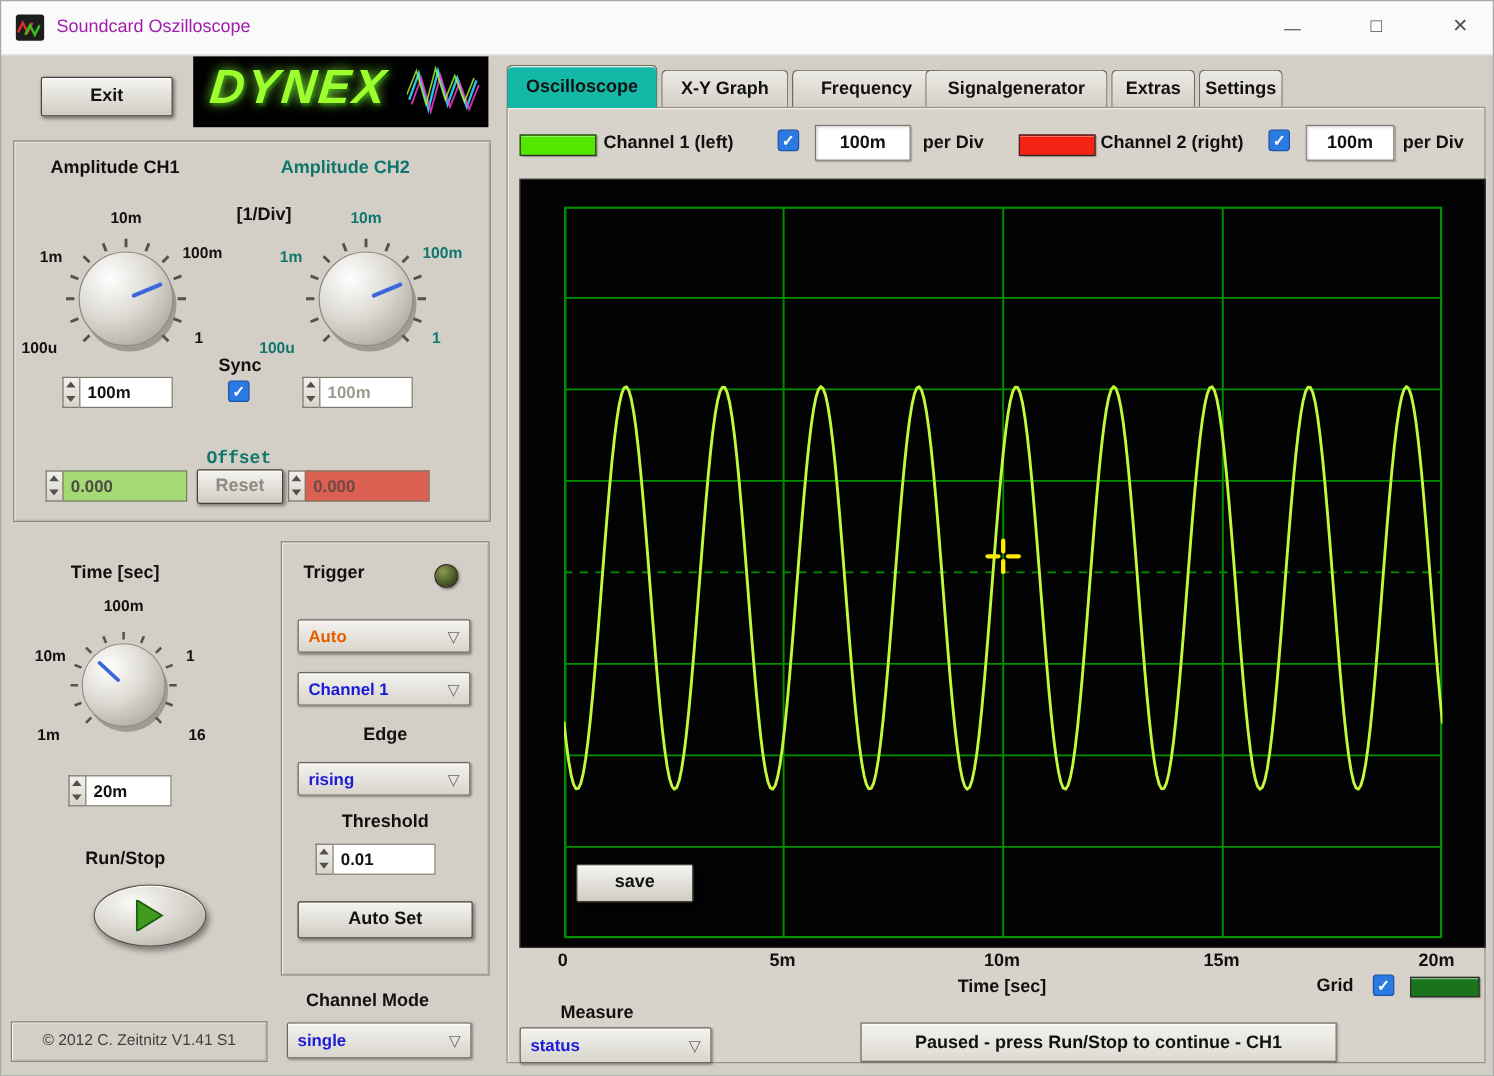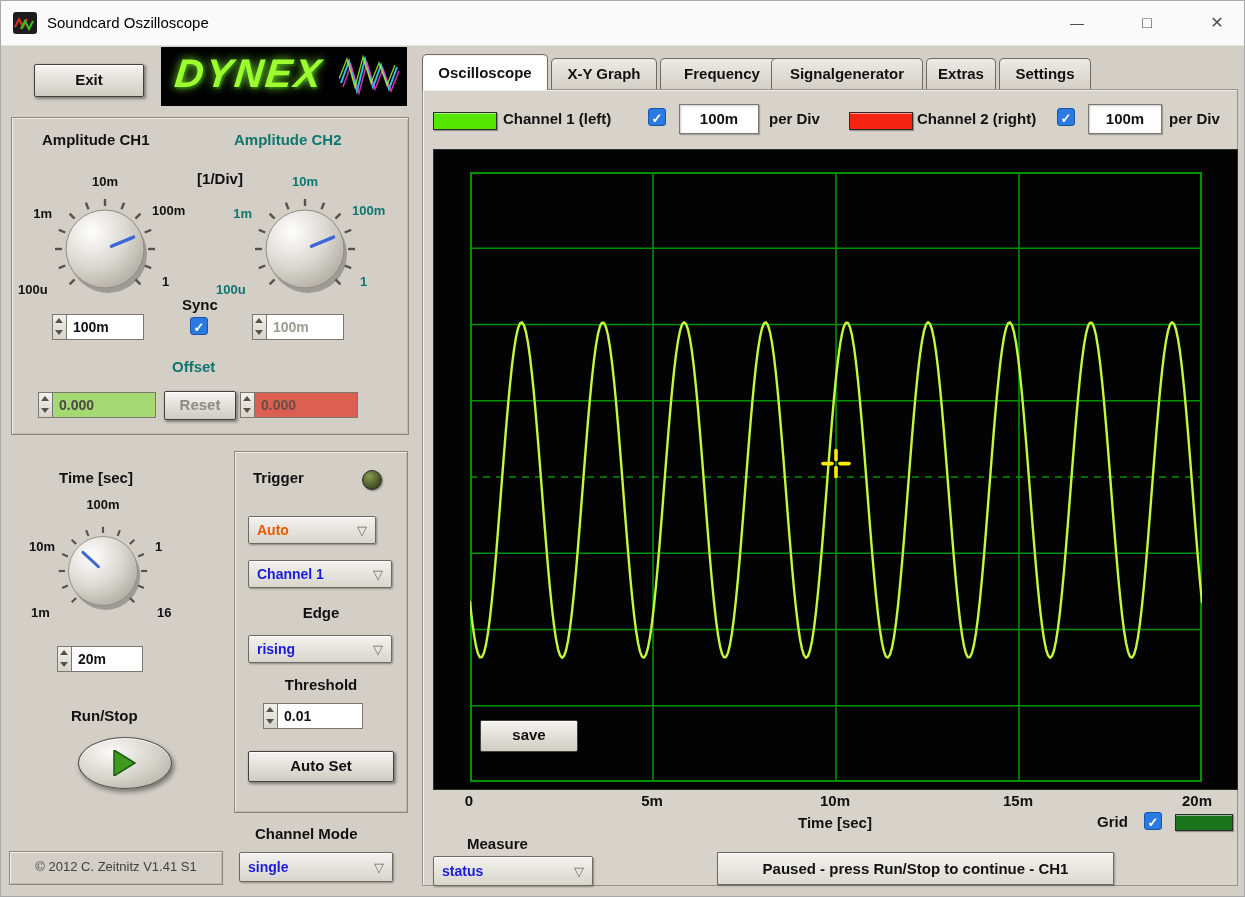--- a/index.html
+++ b/index.html
@@ -3,21 +3,21 @@
 <meta charset="utf-8">
 <style>
   html,body{margin:0;padding:0;background:#9a9a9a;}
   .app{position:relative;width:1245px;height:897px;background:#d3cfc7;font-family:"Liberation Sans",sans-serif;
        border:1px solid #a8a8a8;box-sizing:border-box;overflow:hidden;color:#111;}
   .abs{position:absolute;}
   .gray{color:#0f766e;}
   .cx{transform:translateX(-50%);}
   
   .titlebar{position:absolute;left:0;top:0;width:100%;height:44px;background:#fafafa;border-bottom:1px solid #e4e4e4;}
-  .title-text{position:absolute;left:46px;top:0;line-height:44px;font-size:15px;color:#000000;}
+  .title-text{position:absolute;left:46px;top:0;line-height:44px;font-size:15px;color:#a21caf;}
   .winbtn{position:absolute;top:0;width:46px;height:44px;text-align:center;line-height:44px;color:#4d4d4d;cursor:default;}
   
   .btn{background:linear-gradient(#f5f4f1,#cfccc2);border:1px solid #44413a;border-radius:2px;
        box-shadow:1.5px 1.5px 3px rgba(0,0,0,.4), inset 0 1px 0 #fff;text-align:center;font-weight:bold;font-size:15px;}
   .panel3{border:1px solid #8b877c;box-shadow:inset 1px 1px 0 #efeee9, inset -1px -1px 0 #bdb9b0;}
   .dd{display:flex;align-items:center;justify-content:space-between;padding:0 8px;box-sizing:border-box;
       background:linear-gradient(#f3f2ef,#d8d5cc);border:1px solid #6e6a60;border-radius:2px;
       box-shadow:1px 1px 2px rgba(0,0,0,.35), inset 0 1px 0 #fff;}
   .dd .val{font-weight:bold;font-size:14px;}
   .dd .val.blue{color:var(--c-value_blue);}
@@ -36,21 +36,21 @@
   .vfield{background:#fff;border:1px solid #7c786e;box-shadow:inset 1px 1px 2px rgba(0,0,0,.2),1px 1px 1px rgba(0,0,0,.25);
           font-weight:bold;font-size:15px;text-align:center;box-sizing:border-box;}
   .chk{width:18px;height:18px;background:var(--c-checkbox);border:1px solid #1c55a8;border-radius:3px;text-align:center;box-sizing:border-box;}
   .chk .mark{color:#fff;font-weight:bold;font-size:13px;line-height:16px;}
   .lbl15{font-size:15px;font-weight:bold;}
   .lbl13{font-size:13px;font-weight:bold;}
   .knob{display:block;}
   
   .tab{position:absolute;top:57px;height:31px;background:linear-gradient(#eceae5,#d4d0c7);border:1px solid #6f6b60;border-bottom:none;
        border-radius:5px 5px 0 0;text-align:center;font-weight:bold;font-size:15px;line-height:30px;box-sizing:border-box;z-index:1;}
-  .tab.active{top:53px;height:36px;line-height:36px;background:#ffffff;z-index:3;box-shadow:inset 0 1px 0 #f4f3ef;}
+  .tab.active{top:53px;height:36px;line-height:36px;background:#14b8a6;z-index:3;box-shadow:inset 0 1px 0 #f4f3ef;}
   .content-panel{position:absolute;left:421px;top:88px;width:816px;height:797px;background:#d7d3ca;
        border:1px solid #97938a;box-shadow:inset 1px 1px 0 #eeede9;box-sizing:border-box;z-index:0;}
   .scope{position:absolute;left:432px;top:148px;width:805px;height:641px;background:#030303;border:1px solid #2c2c2c;box-sizing:border-box;z-index:1;}
   .swatch{border:1px solid #2c2c2c;box-shadow:inset 0 1px 0 rgba(255,255,255,.5),1px 1px 1px rgba(0,0,0,.3);}
   .logo{position:absolute;left:160px;top:46px;width:246px;height:59px;background:#000;overflow:hidden;}
   .dynex{position:absolute;left:14px;top:4px;font-size:40px;font-weight:bold;font-style:italic;letter-spacing:2px;color:#9dff2e;
           text-shadow:0 0 10px rgba(140,255,60,.9),2px 2px 2px #0a3a00;transform:skewX(-6deg);}
   .oval{position:absolute;width:92px;height:50px;border-radius:50%;border:1px solid #55524a;
         background:radial-gradient(ellipse at 35% 28%, #fbfaf8, #d4d1c8 55%, #a9a69c);
         box-shadow:2px 3px 5px rgba(0,0,0,.45), inset 0 1px 0 #fff;}
@@ -166,21 +166,21 @@
   </svg></span>
 
     <div class="spin abs" style="left:240px;top:196px;width:92px;">
       <span class="arrows">
           <i class="up"></i>
           <i class="dn"></i>
         </span>
       <span class="val dim">100m</span>
     </div>
 
-    <span class="abs lbl15 gray" style="left:160px;top:240px;">Offset</span>
+    <span class="abs lbl15 gray" style="left:160px;top:256px;font-family:Liberation Mono, monospace;">Offset</span>
     <div class="spin abs" style="left:26px;top:274px;width:118px;">
       <span class="arrows">
           <i class="up"></i>
           <i class="dn"></i>
         </span>
       <span class="val green">0.000</span>
     </div>
     <div class="btn abs" style="left:152px;top:273px;width:70px;height:27px;line-height:25px;color:#8f8b82;">Reset</div>
     <div class="spin abs" style="left:228px;top:274px;width:118px;">
       <span class="arrows">
@@ -235,21 +235,21 @@
     <span class="abs" style="left:34px;top:12px;">
       <svg width="24" height="26" viewBox="0 0 24 26">
           <polygon points="1,0 1,26 22,13" fill="var(--c-play)" stroke="#1e5c10" stroke-width="1.5"></polygon>
         </svg>
     </span>
   </div>
 
   <div class="abs panel3" style="left:233px;top:450px;width:172px;height:360px;">
     <span class="abs lbl15" style="left:18px;top:17px;">Trigger</span>
     <span class="led abs" style="left:127px;top:18px;width:18px;height:18px;"></span>
-    <div class="dd abs" style="left:13px;top:64px;width:128px;height:28px;">
+    <div class="dd abs" style="left:13px;top:64px;width:144px;height:28px;">
       <span class="val orange">Auto</span>
       <span class="arr">▽</span>
     </div>
     <div class="dd abs" style="left:13px;top:108px;width:144px;height:28px;">
       <span class="val blue">Channel 1</span>
       <span class="arr">▽</span>
     </div>
     <span class="abs lbl15 cx" style="left:86px;top:152px;">Edge</span>
     <div class="dd abs" style="left:13px;top:183px;width:144px;height:28px;">
       <span class="val blue">rising</span>
@@ -273,21 +273,21 @@
   </div>
   <div class="abs panel3" style="left:8px;top:850px;width:212px;height:32px;line-height:30px;text-align:center;font-size:13px;color:#404040;">© 2012  C. Zeitnitz V1.41 S1</div>
 
   <div class="content-panel"></div>
 
   <div class="tab active" style="left:421px;width:126px;">Oscilloscope</div>
   <div class="tab" style="left:550px;width:106px;">X-Y Graph</div>
   <div class="tab" style="left:659px;width:124px;">Frequency</div>
   <div class="tab" style="left:770px;width:152px;">Signalgenerator</div>
   <div class="tab" style="left:925px;width:70px;">Extras</div>
-  <div class="tab" style="left:998px;width:92px;">Settings</div>
+  <div class="tab" style="left:998px;width:70px;">Settings</div>
 
   <span class="abs swatch" style="left:432px;top:111px;width:62px;height:16px;background:var(--c-ch1);z-index:2;"></span>
   <span class="abs lbl15" style="left:502px;top:109px;z-index:2;">Channel 1 (left)</span>
   <span class="chk abs" style="left:647px;top:107px;z-index:2;"><span class="mark">✓</span></span>
   <div class="vfield abs" style="left:678px;top:103px;width:80px;height:30px;line-height:28px;z-index:2;">100m</div>
   <span class="abs lbl15" style="left:768px;top:109px;z-index:2;">per Div</span>
   <span class="abs swatch" style="left:848px;top:111px;width:62px;height:16px;background:var(--c-ch2);z-index:2;"></span>
   <span class="abs lbl15" style="left:916px;top:109px;z-index:2;">Channel 2 (right)</span>
   <span class="chk abs" style="left:1056px;top:107px;z-index:2;"><span class="mark">✓</span></span>
   <div class="vfield abs" style="left:1087px;top:103px;width:74px;height:30px;line-height:28px;z-index:2;">100m</div>

